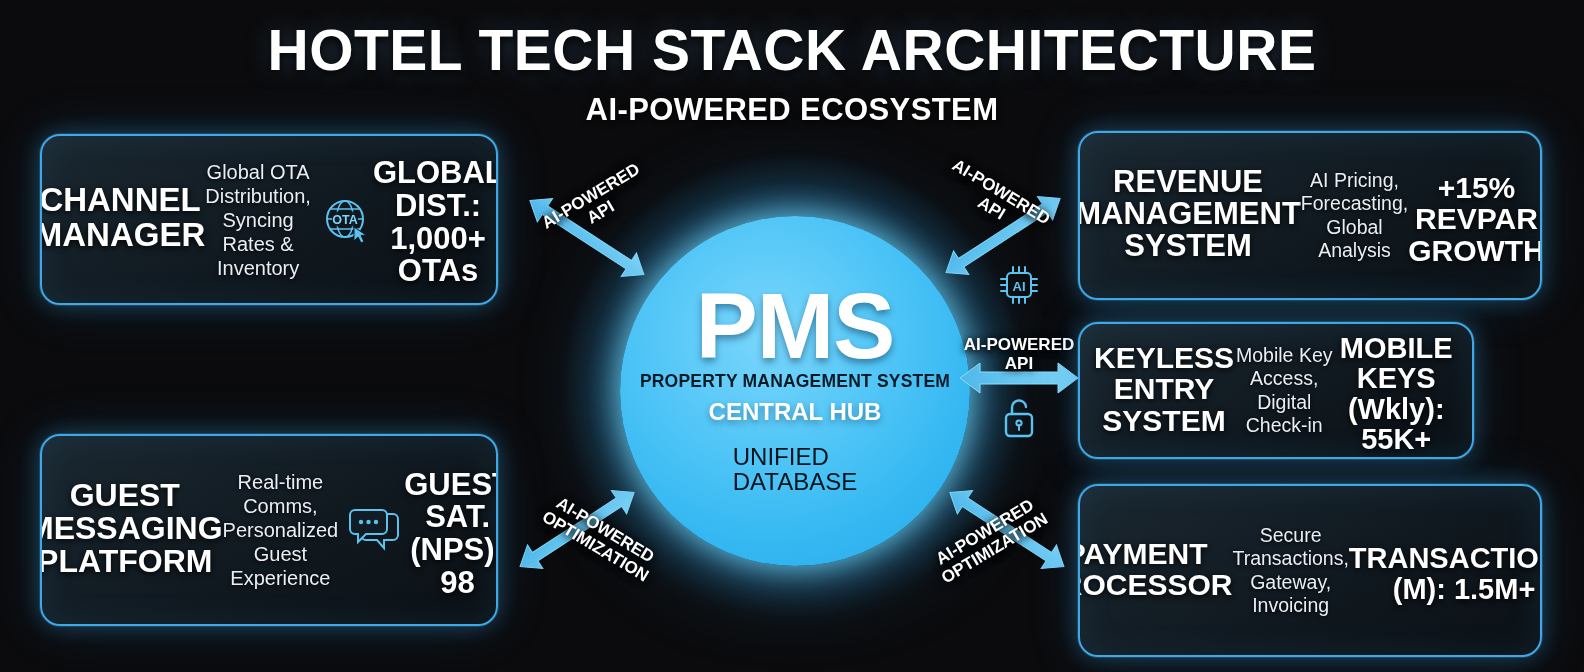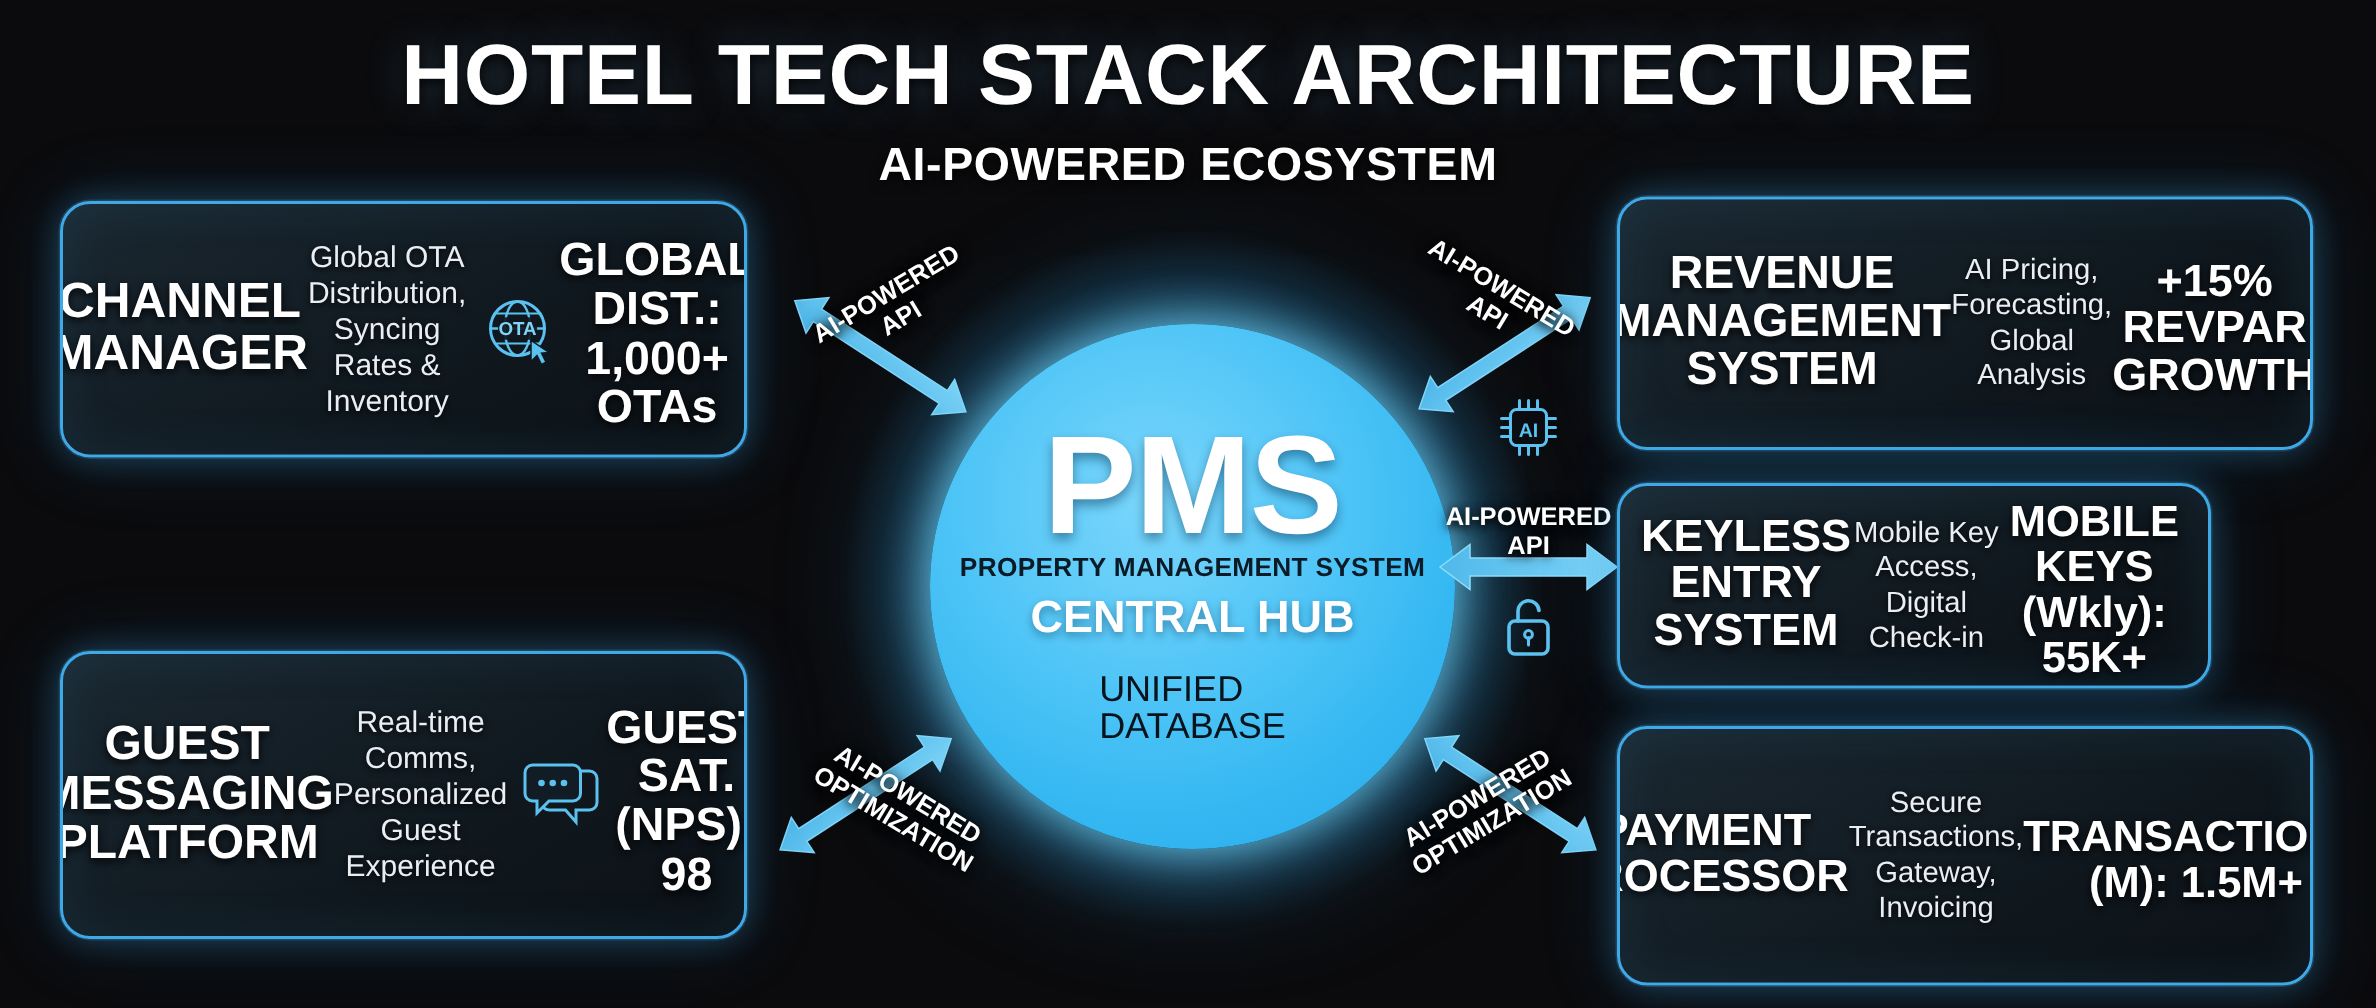--- a/index.html
+++ b/index.html
@@ -118,21 +118,21 @@
   #hub .hub-pms{
     font-size:93px; font-weight:bold; color:#ffffff; line-height:0.86;
     letter-spacing:-1px;
     text-shadow:0 4px 7px rgba(0,40,70,0.45);
   }
   #hub .hub-full{
     font-size:17.5px; font-weight:bold; color:#0a1a26; letter-spacing:0.2px;
     margin-top:4px;
   }
   #hub .hub-role{
-    font-size:30px; font-weight:bold; color:#ffffff; margin-top:6px;
+    font-size:24px; font-weight:bold; color:#ffffff; margin-top:6px;
     text-shadow:0 3px 6px rgba(0,40,70,0.4);
   }
   #hub .hub-db{
     font-size:24px; font-weight:normal; color:#08131c; line-height:1.08; margin-top:18px;
   }
 
   
   .conn{ position:absolute; pointer-events:none; }
   .conn svg{ display:block; overflow:visible; }
   .conn-label{

